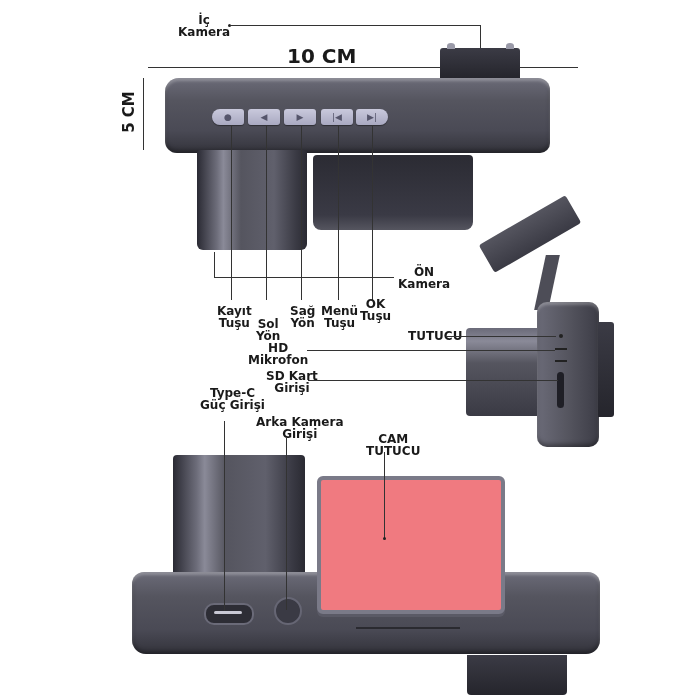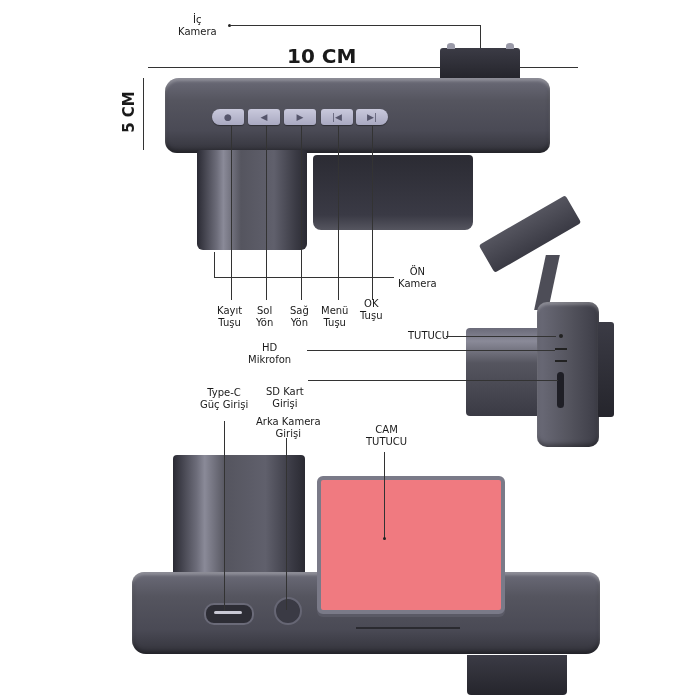--- a/index.html
+++ b/index.html
@@ -2,21 +2,21 @@
 <html><head>
 <meta charset="utf-8">
 <style>
   html, body { margin: 0; padding: 0; background: #ffffff; }
   #stage {
     position: relative; width: 700px; height: 700px; overflow: hidden;
     background: #ffffff; font-family: "DejaVu Sans", sans-serif; color: #1a1a1a;
   }
   .abs { position: absolute; }
   .label {
-    position: absolute; font-size: 10px; font-weight: normal; line-height: 12px;
+    position: absolute; font-size: 12px; font-weight: bold; line-height: 12px;
     text-align: center; color: #1a1a1a; white-space: nowrap;
   }
   .label span { display: block; }
   .dim-text { position: absolute; font-weight: bold; color: #1a1a1a; }
   .line { position: absolute; background: #333; }
   .dot { position: absolute; width: 3px; height: 3px; border-radius: 50%; background: #222; }
   
   .body-dark {
     position: absolute; border-radius: 10px;
     background: linear-gradient(180deg, #6b6b78 0%, #55555f 30%, #4a4a55 70%, #33333b 100%);
@@ -105,21 +105,21 @@
   <div class="line" style="left:214px;top:277px;width:180px;height:1px;"></div>
   <div class="label" style="left:398px;top:266px;">
     <span>ÖN</span>
     <span>Kamera</span>
   </div>
 
   <div class="label" style="left:217px;top:305px;">
     <span>Kayıt</span>
       <span>Tuşu</span>
   </div>
-  <div class="label" style="left:256px;top:305px;">
+  <div class="label" style="left:256px;top:318px;">
     <span>Sol</span>
       <span>Yön</span>
   </div>
   <div class="label" style="left:290px;top:305px;">
     <span>Sağ</span>
       <span>Yön</span>
   </div>
   <div class="label" style="left:321px;top:305px;">
     <span>Menü</span>
       <span>Tuşu</span>
@@ -140,21 +140,21 @@
     <div class="abs" style="left:557px;top:372px;width:7px;height:36px;border-radius:4px;background:#1f1f26;"></div>
   </div>
 
   <div class="label" style="left:408px;top:330px;">TUTUCU</div>
   <div class="line" style="left:446px;top:336px;width:110px;height:1px;"></div>
   <div class="label" style="left:248px;top:342px;">
     <span>HD</span>
     <span>Mikrofon</span>
   </div>
   <div class="line" style="left:307px;top:350px;width:248px;height:1px;"></div>
-  <div class="label" style="left:266px;top:370px;margin-top:16px;">
+  <div class="label" style="left:266px;top:370px;">
     <span>SD Kart</span>
     <span>Girişi</span>
   </div>
   <div class="line" style="left:308px;top:380px;width:250px;height:1px;"></div>
 
   <div>
     <div class="cyl" style="left:173px;top:455px;width:132px;height:120px;border-radius:4px 4px 0 0;"></div>
     <div class="body-dark" style="left:132px;top:572px;width:468px;height:82px;border-radius:12px 12px 14px 14px;"></div>
     <div class="abs" style="left:204px;top:603px;width:46px;height:18px;border-radius:10px;background:#2d2d35;border:2px solid #6a6a78;"></div>
     <div class="abs" style="left:214px;top:611px;width:28px;height:3px;background:#c8c8d4;border-radius:2px;"></div>
@@ -167,20 +167,20 @@
   <div class="label" style="left:200px;top:387px;">
     <span>Type-C</span>
     <span>Güç Girişi</span>
   </div>
   <div class="line" style="left:224px;top:421px;width:1px;height:190px;"></div>
   <div class="label" style="left:256px;top:416px;">
     <span>Arka Kamera</span>
     <span>Girişi</span>
   </div>
   <div class="line" style="left:286px;top:438px;width:1px;height:172px;"></div>
-  <div class="label" style="left:366px;top:424px;">
+  <div class="label" style="left:366px;top:433px;">
     <span>CAM</span>
     <span>TUTUCU</span>
   </div>
   <div class="line" style="left:384px;top:452px;width:1px;height:86px;"></div>
   <div class="dot" style="left:383px;top:537px;"></div>
 
 </div>
 
 </body></html>

